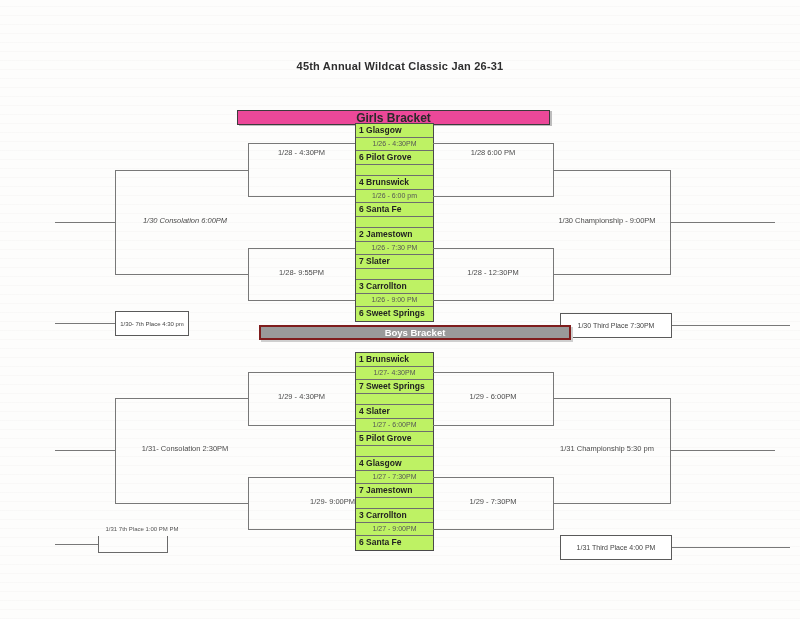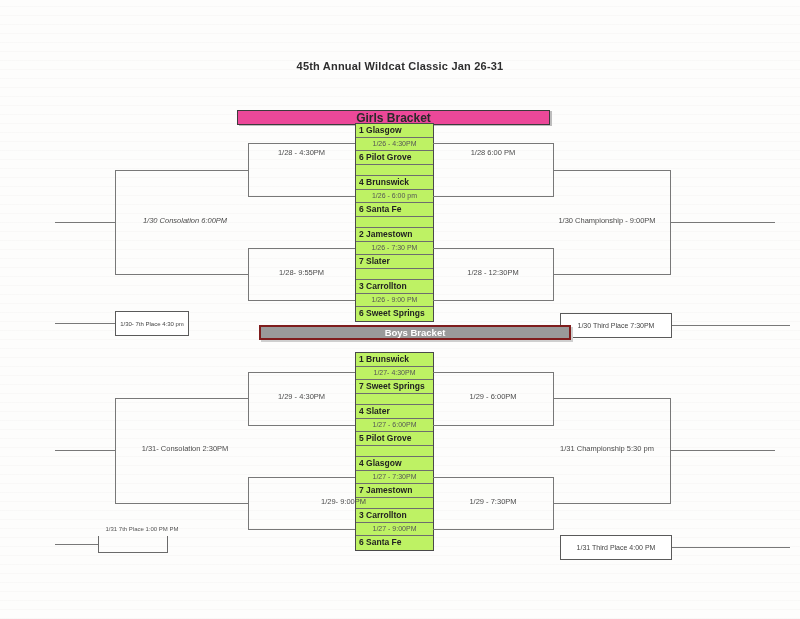--- a/index.html
+++ b/index.html
@@ -124,18 +124,18 @@
   <div class="hl" style="top:425px;left:248px;width:107px;"></div>
   <div class="vl" style="left:248px;top:372px;height:54px;"></div>
   <div class="hl" style="top:398px;left:115px;width:133px;"></div>
   <div class="hl" style="top:477px;left:248px;width:107px;"></div>
   <div class="hl" style="top:529px;left:248px;width:107px;"></div>
   <div class="vl" style="left:248px;top:477px;height:53px;"></div>
   <div class="hl" style="top:503px;left:115px;width:133px;"></div>
   <div class="vl" style="left:115px;top:398px;height:106px;"></div>
   <div class="hl" style="top:450px;left:55px;width:60px;"></div>
   <div class="lbl" style="left:250px;top:392px;width:103px;">1/29 - 4:30PM</div>
-  <div class="lbl" style="left:250px;top:497px;width:103px;padding-left:42px;">1/29- 9:00PM</div>
+  <div class="lbl" style="left:239px;top:497px;width:103px;padding-left:42px;">1/29- 9:00PM</div>
   <div class="lbl" style="left:118px;top:444px;width:134px;">1/31- Consolation 2:30PM</div>
   <div class="lbl tiny" style="left:92px;top:526px;width:100px;">1/31 7th Place 1:00 PM PM</div>
   <div class="open7" style="left:98px;top:536px;"></div>
   <div class="hl" style="top:544px;left:55px;width:43px;"></div>
 </div>
 
 </body></html>

